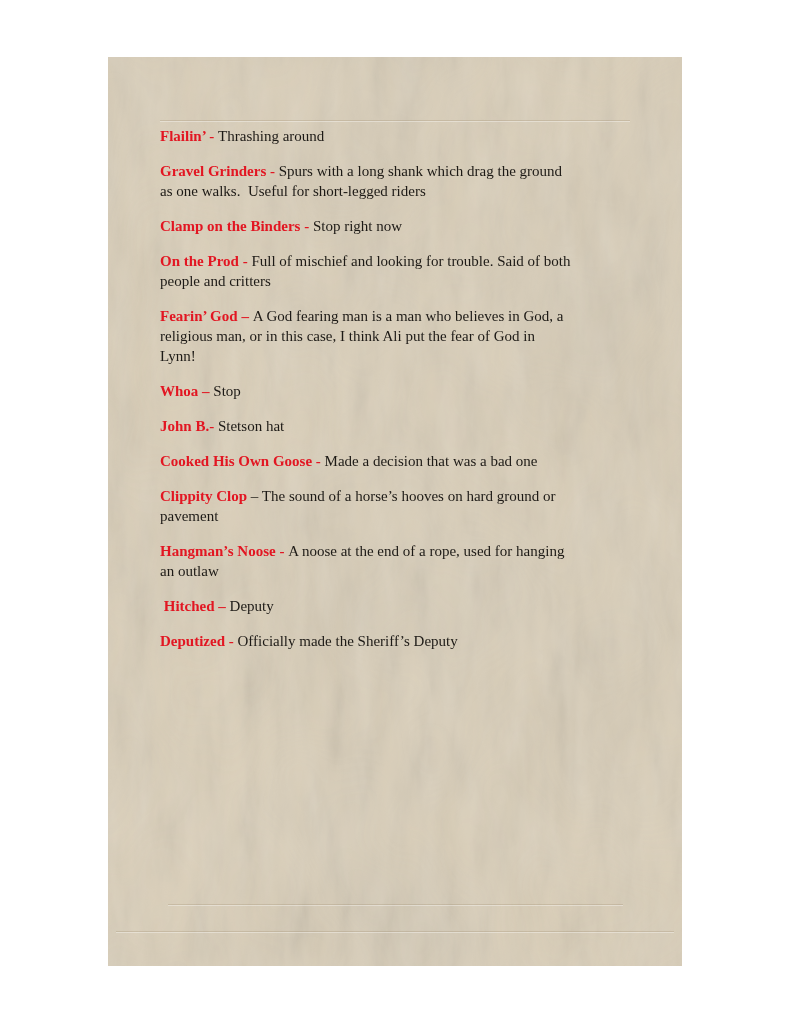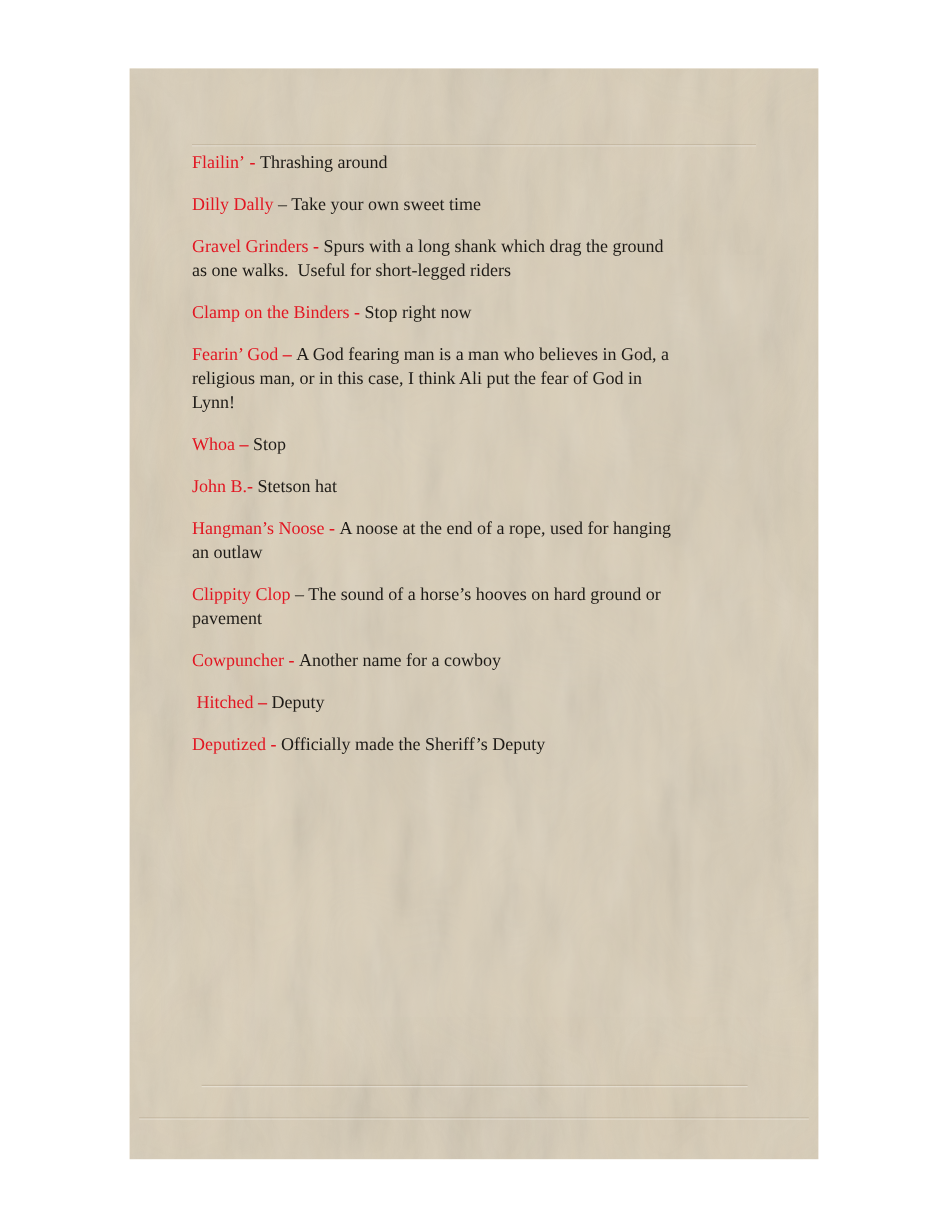--- a/index.html
+++ b/index.html
@@ -36,21 +36,21 @@
   .hairline.h3{left:8px;top:874px;width:558px;}
   .glossary{
     position:absolute;left:52px;top:69px;width:470px;
   }
   p.entry{
     margin:0 0 15px 0;
     font-size:15px;line-height:20px;
     color:var(--body-text);
   }
   .term{
-    font-weight:normal;color:var(--term-red);white-space:pre;
+    font-weight:bold;color:var(--term-red);white-space:pre;
   }
   .sep{white-space:pre;}
   .sep[data-sep="red"]{color:var(--term-red);font-weight:bold;}
   .sep[data-sep="black"]{color:var(--body-text);font-weight:normal;}
   .def{white-space:pre;color:var(--body-text);}
 </style>
 </head>
 <body>
 
 <div class="page">
@@ -70,31 +70,32 @@
       <rect width="574" height="909" filter="url(#blotchTex)" opacity="0.14"></rect>
       <rect width="574" height="909" filter="url(#fiberTex)" opacity="0.20"></rect>
     </svg>
 
     <div class="hairline h1"></div>
     <div class="hairline h2"></div>
     <div class="hairline h3"></div>
 
     <div class="glossary">
       <p class="entry"><span class="term">Flailin’</span><span class="sep" data-sep="red"> - </span><span class="def">Thrashing around</span></p>
-      <p class="entry"><span class="term">Dilly Dally</span><span class="sep" data-sep="black"> – </span><span class="def">Take your own sweet time</span></p>
       <p class="entry"><span class="term">Gravel Grinders</span><span class="sep" data-sep="red"> - </span><span class="def">Spurs with a long shank which drag the ground
 as one walks.  Useful for short-legged riders</span></p>
       <p class="entry"><span class="term">Clamp on the Binders</span><span class="sep" data-sep="red"> - </span><span class="def">Stop right now</span></p>
+      <p class="entry"><span class="term">On the Prod</span><span class="sep" data-sep="red"> - </span><span class="def">Full of mischief and looking for trouble. Said of both
+people and critters</span></p>
       <p class="entry"><span class="term">Fearin’ God</span><span class="sep" data-sep="red"> – </span><span class="def">A God fearing man is a man who believes in God, a
 religious man, or in this case, I think Ali put the fear of God in
 Lynn!</span></p>
       <p class="entry"><span class="term">Whoa</span><span class="sep" data-sep="red"> – </span><span class="def">Stop</span></p>
       <p class="entry"><span class="term">John B.</span><span class="sep" data-sep="red">- </span><span class="def">Stetson hat</span></p>
+      <p class="entry"><span class="term">Cooked His Own Goose</span><span class="sep" data-sep="red"> - </span><span class="def">Made a decision that was a bad one</span></p>
+      <p class="entry"><span class="term">Clippity Clop</span><span class="sep" data-sep="black"> – </span><span class="def">The sound of a horse’s hooves on hard ground or
+pavement</span></p>
       <p class="entry"><span class="term">Hangman’s Noose</span><span class="sep" data-sep="red"> - </span><span class="def">A noose at the end of a rope, used for hanging
 an outlaw</span></p>
-      <p class="entry"><span class="term">Clippity Clop</span><span class="sep" data-sep="black"> – </span><span class="def">The sound of a horse’s hooves on hard ground or
-pavement</span></p>
-      <p class="entry"><span class="term">Cowpuncher</span><span class="sep" data-sep="red"> - </span><span class="def">Another name for a cowboy</span></p>
       <p class="entry"><span class="term"> Hitched</span><span class="sep" data-sep="red"> – </span><span class="def">Deputy</span></p>
       <p class="entry"><span class="term">Deputized</span><span class="sep" data-sep="red"> - </span><span class="def">Officially made the Sheriff’s Deputy</span></p>
     </div>
   </div>
 </div>
 
 </body></html>

